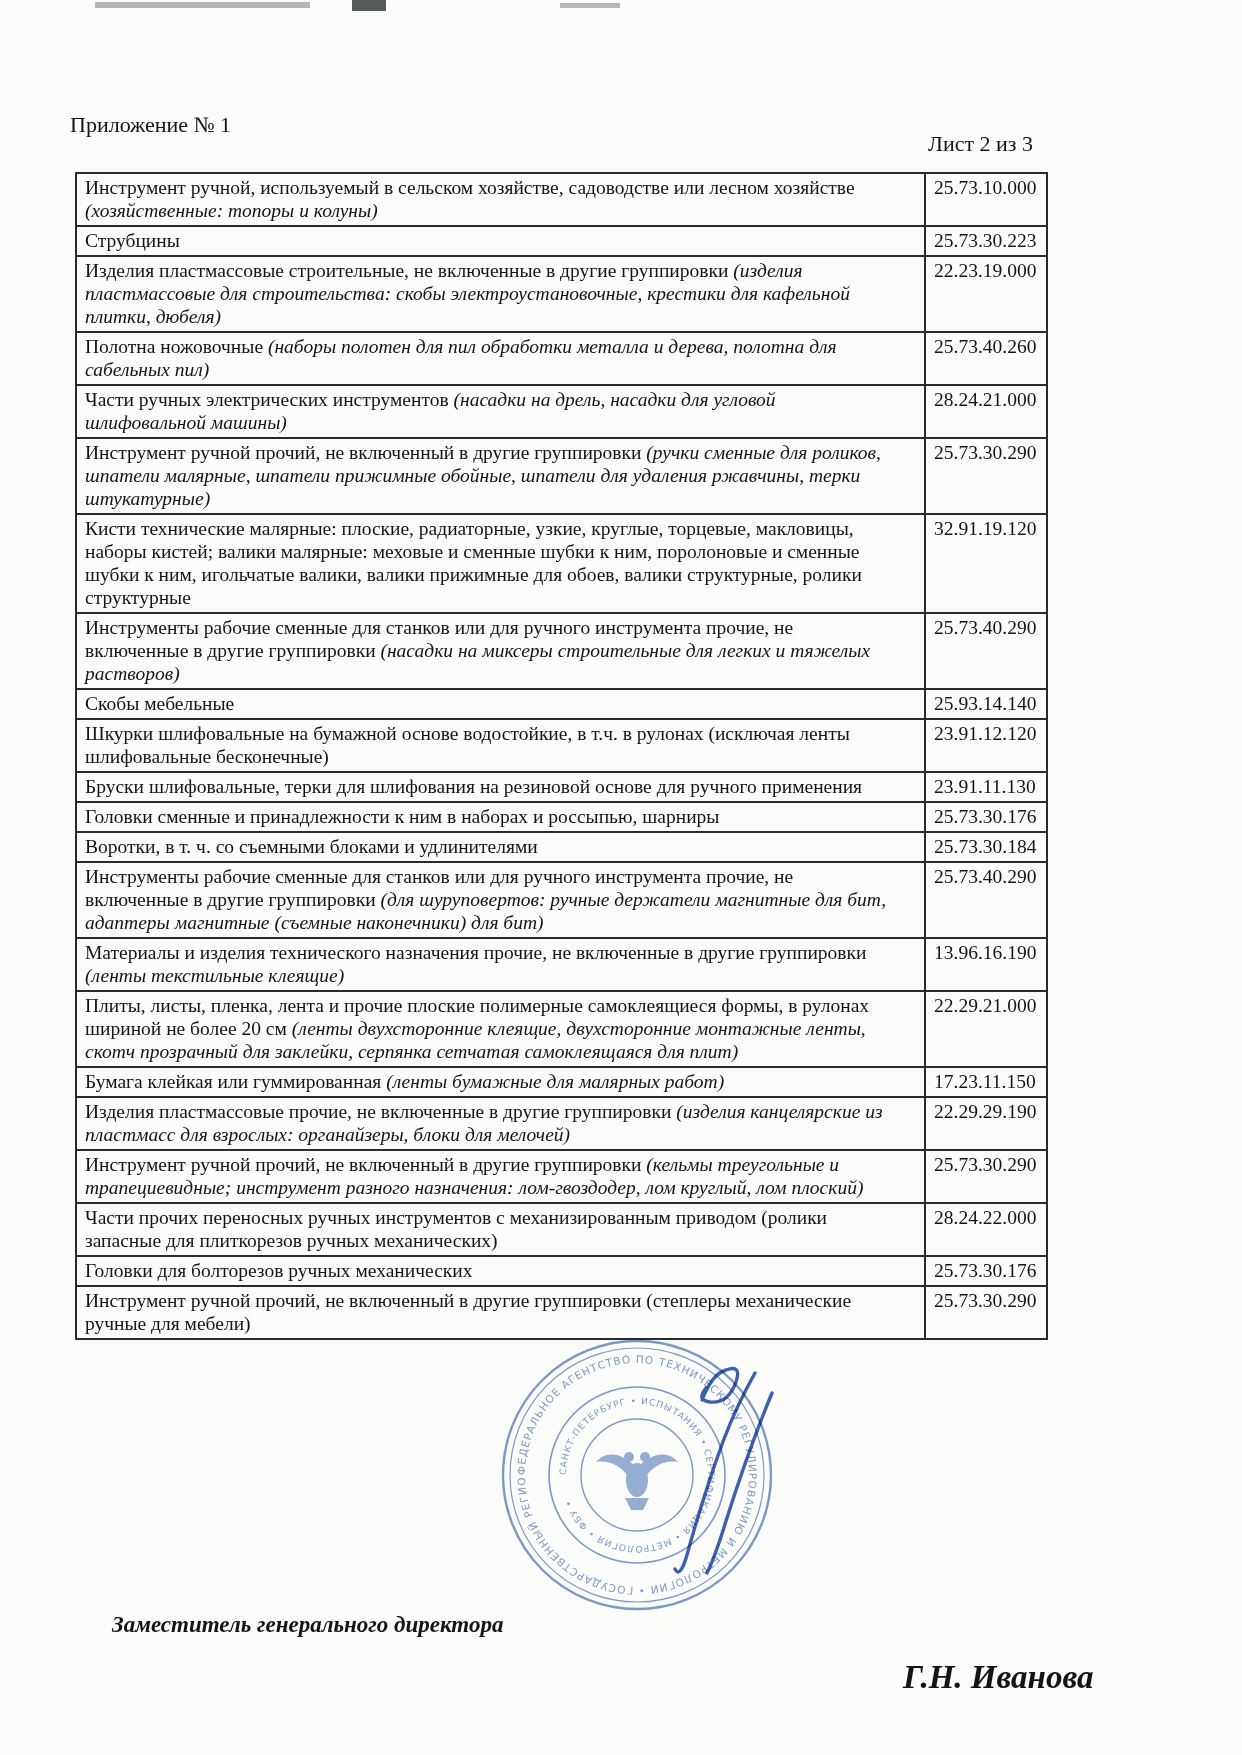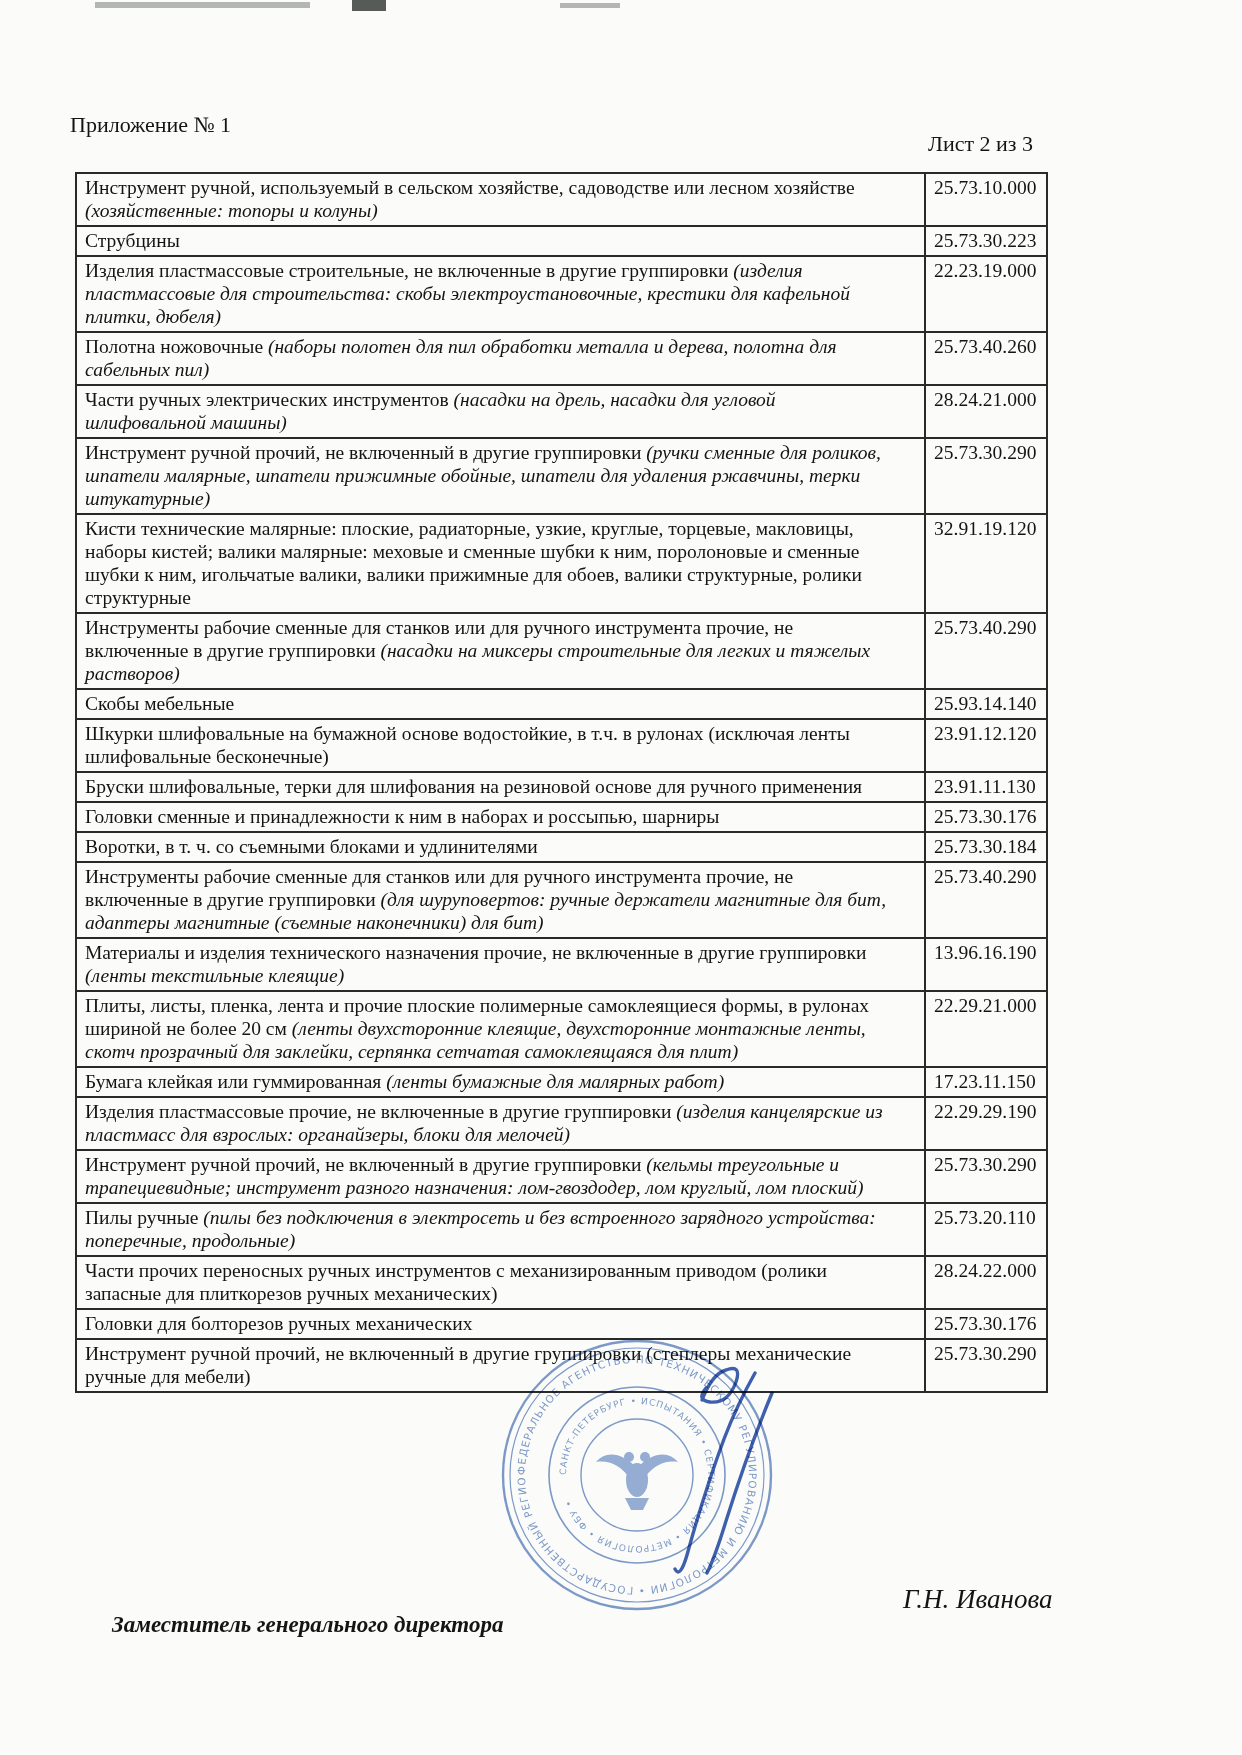--- a/index.html
+++ b/index.html
@@ -20,21 +20,21 @@
   }
   table.doc td{
     border:2px solid #2a2a2a;
     padding:2px 24px 3px 8px;
     vertical-align:top;
     line-height:1.18;
   }
   td.code{width:122px;padding-left:10px;white-space:nowrap;}
   .it{font-style:italic;}
   #sig-title{position:absolute;left:112px;top:1612px;font-size:23px;font-weight:bold;font-style:italic;white-space:nowrap;}
-  #signer{position:absolute;left:903px;top:1584px;font-size:27px;font-weight:normal;font-style:italic;white-space:nowrap;}
+  #signer{position:absolute;left:903px;top:1659px;font-size:33px;font-weight:bold;font-style:italic;white-space:nowrap;}
   #stamp{position:absolute;left:492px;top:1330px;width:290px;height:290px;opacity:.68;mix-blend-mode:multiply;}
   #signature{position:absolute;left:620px;top:1345px;width:200px;height:230px;mix-blend-mode:multiply;}
 </style>
 </head>
 <body>
 
 <div class="scan-mark" style="left:95px;top:2px;width:215px;height:6px;"></div>
 <div class="scan-mark dark" style="left:352px;top:0;width:34px;height:11px;"></div>
 <div class="scan-mark" style="left:560px;top:3px;width:60px;height:5px;"></div>
 
@@ -117,24 +117,20 @@
       </tr>
       <tr>
         <td><span>Изделия пластмассовые прочие, не включенные в другие группировки </span><span class="it">(изделия канцелярские из пластмасс для взрослых: органайзеры, блоки для мелочей)</span></td>
         <td class="code">22.29.29.190</td>
       </tr>
       <tr>
         <td><span>Инструмент ручной прочий, не включенный в другие группировки </span><span class="it">(кельмы треугольные и трапециевидные; инструмент разного назначения: лом-гвоздодер, лом круглый, лом плоский)</span></td>
         <td class="code">25.73.30.290</td>
       </tr>
       <tr>
-        <td><span>Пилы ручные </span><span class="it">(пилы без подключения в электросеть и без встроенного зарядного устройства: поперечные, продольные)</span></td>
-        <td class="code">25.73.20.110</td>
-      </tr>
-      <tr>
         <td><span>Части прочих переносных ручных инструментов с механизированным приводом (ролики запасные для плиткорезов ручных механических)</span></td>
         <td class="code">28.24.22.000</td>
       </tr>
       <tr>
         <td><span>Головки для болторезов ручных механических</span></td>
         <td class="code">25.73.30.176</td>
       </tr>
       <tr>
         <td><span>Инструмент ручной прочий, не включенный в другие группировки (степлеры механические ручные для мебели)</span></td>
         <td class="code">25.73.30.290</td>

